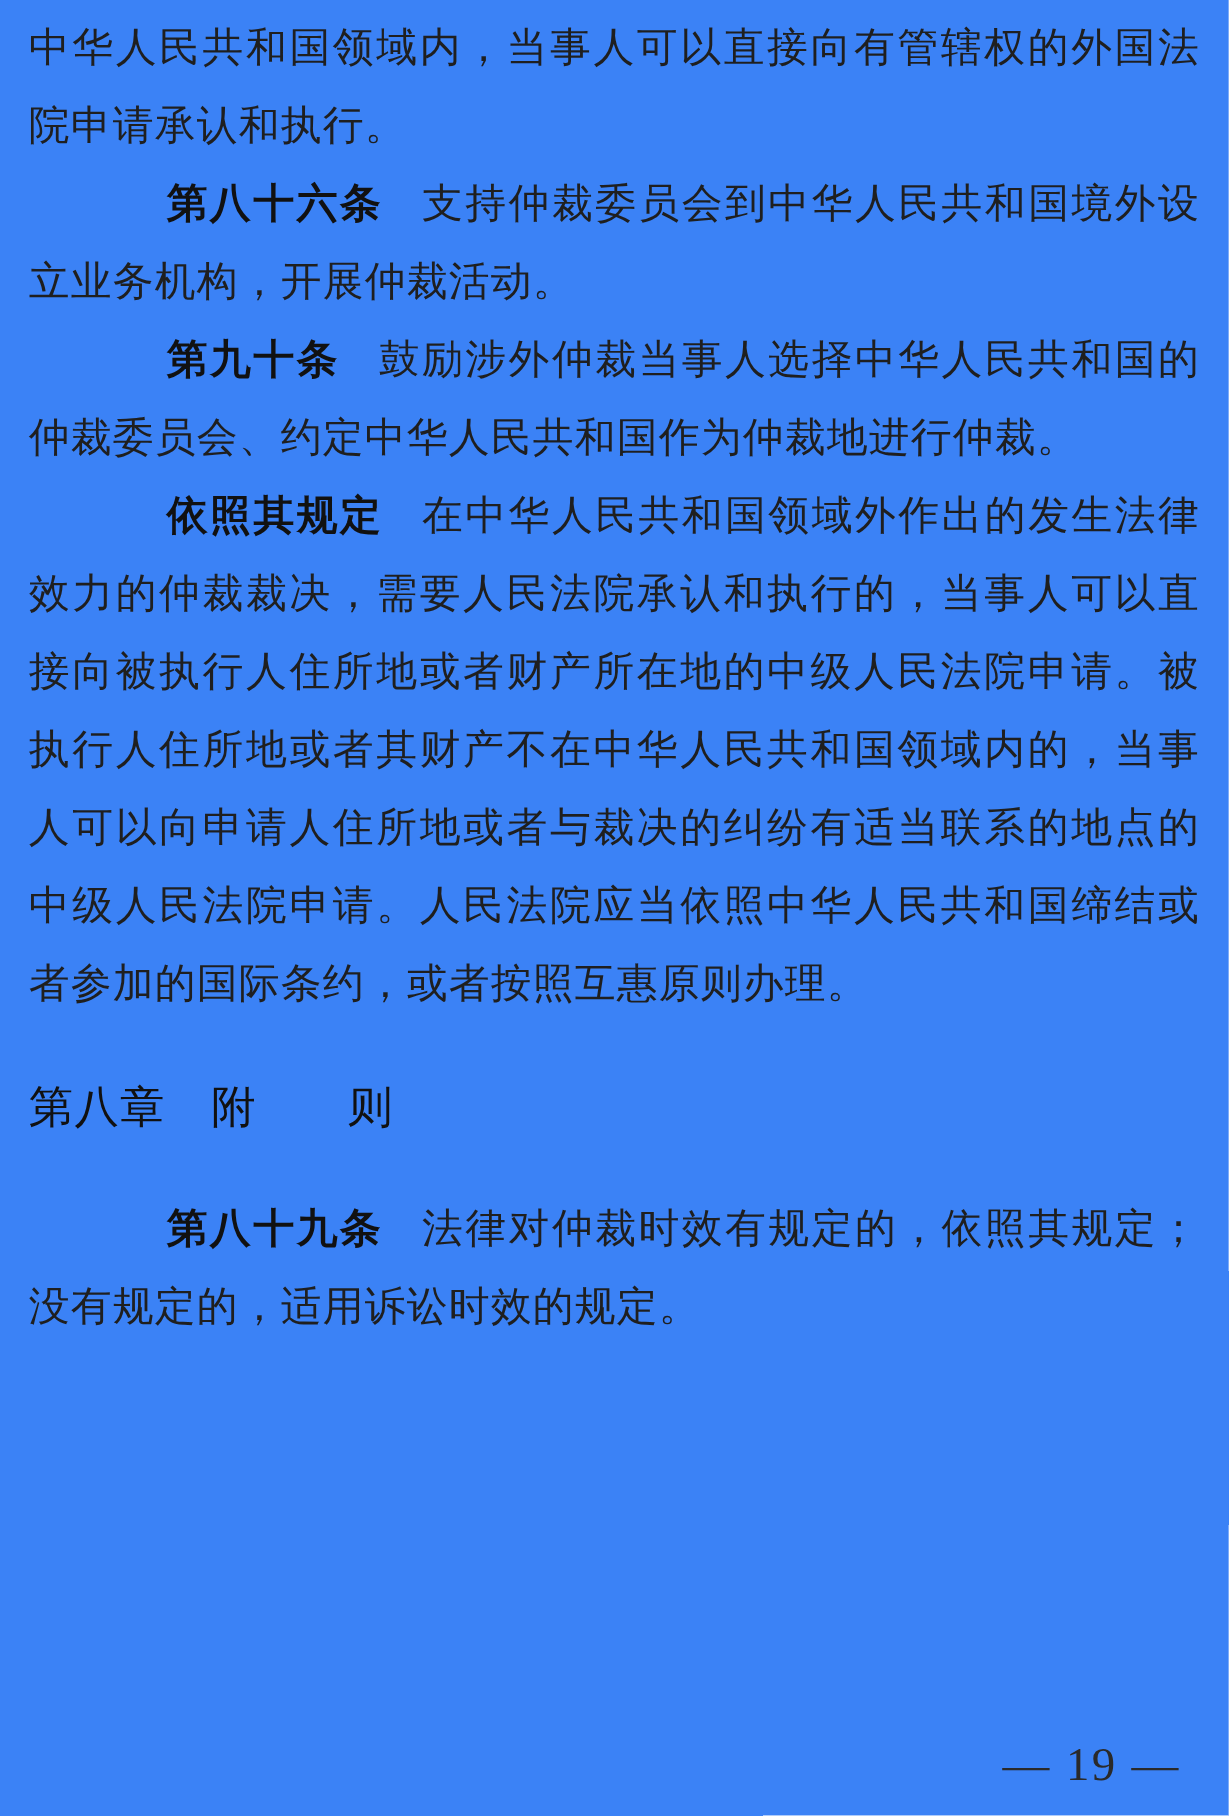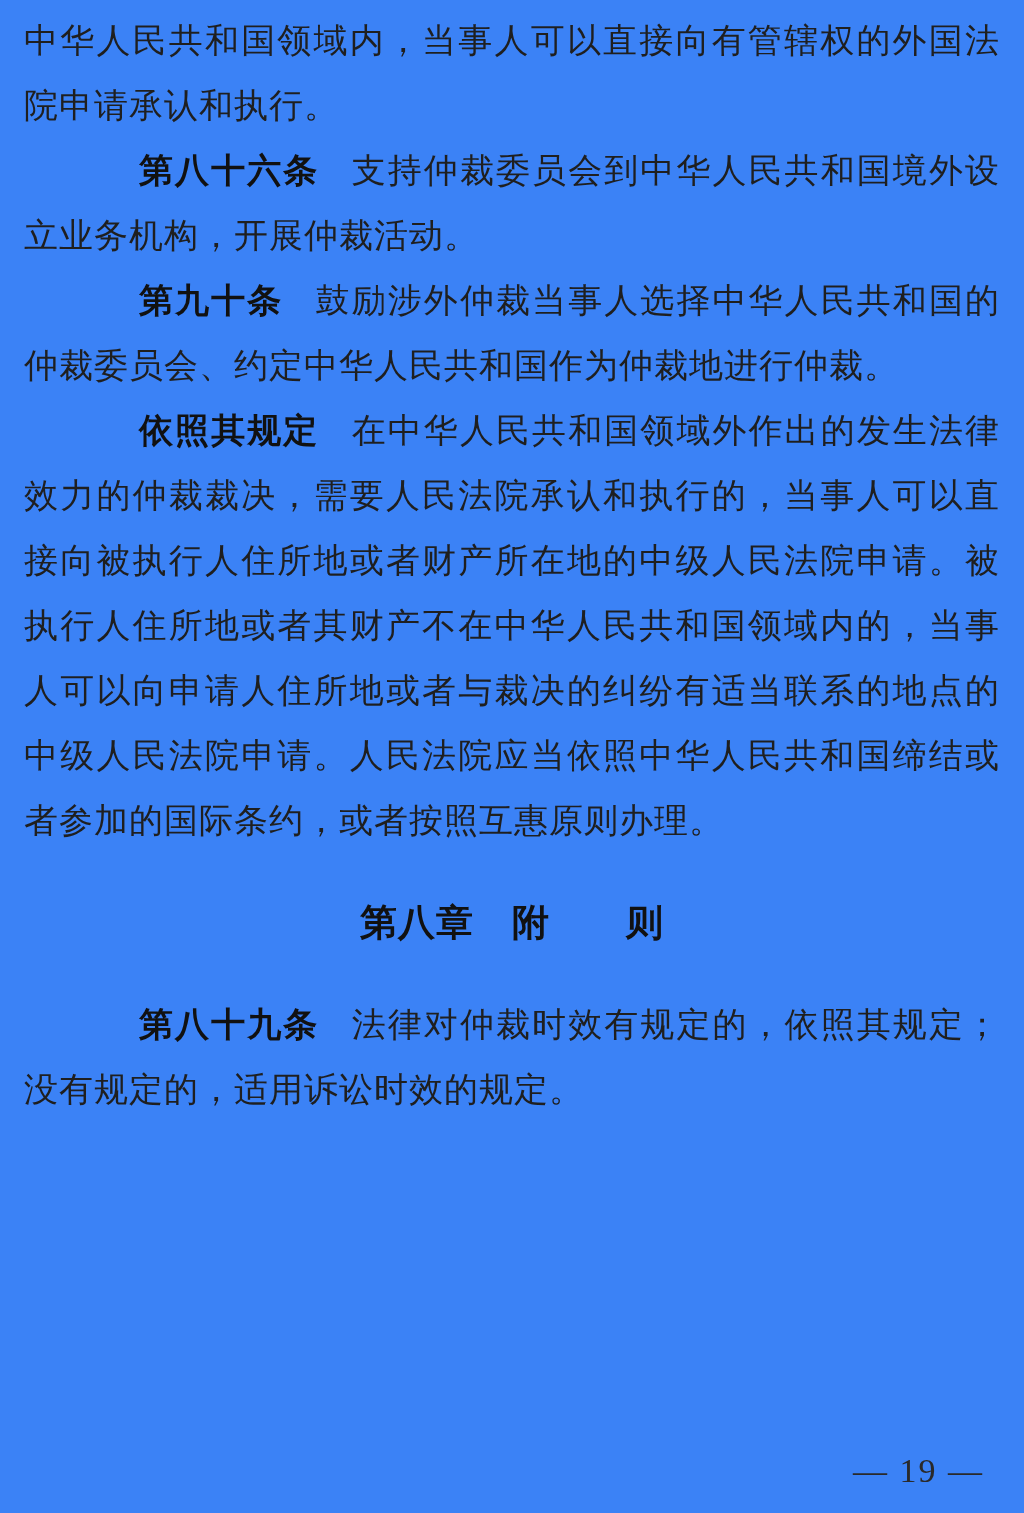--- a/index.html
+++ b/index.html
@@ -39,34 +39,33 @@
   .article-label {
     font-family: "Liberation Sans", "DejaVu Sans", sans-serif;
     font-weight: bold;
     color: #111111;
     margin-right: 0.95em;
     margin-left: 47px;
   }
 
   .chapter-heading {
     font-family: "Liberation Sans", "DejaVu Sans", sans-serif;
-    font-weight: bold;
+    font-weight: normal;
     font-size: 37px;
     line-height: 65px;
     letter-spacing: 1px;
-    text-align: center;
     color: #111111;
     margin: 37px 0;
   }
 
   .page-number {
     position: absolute;
     right: 40px;
     bottom: 22px;
-    font-size: 34px;
+    font-size: 39px;
     line-height: 40px;
     letter-spacing: 2px;
     color: #2a2a2a;
     font-family: "Liberation Serif", "DejaVu Serif", serif;
   }
 </style>
 </head>
 <body>
 
 <div class="page">

